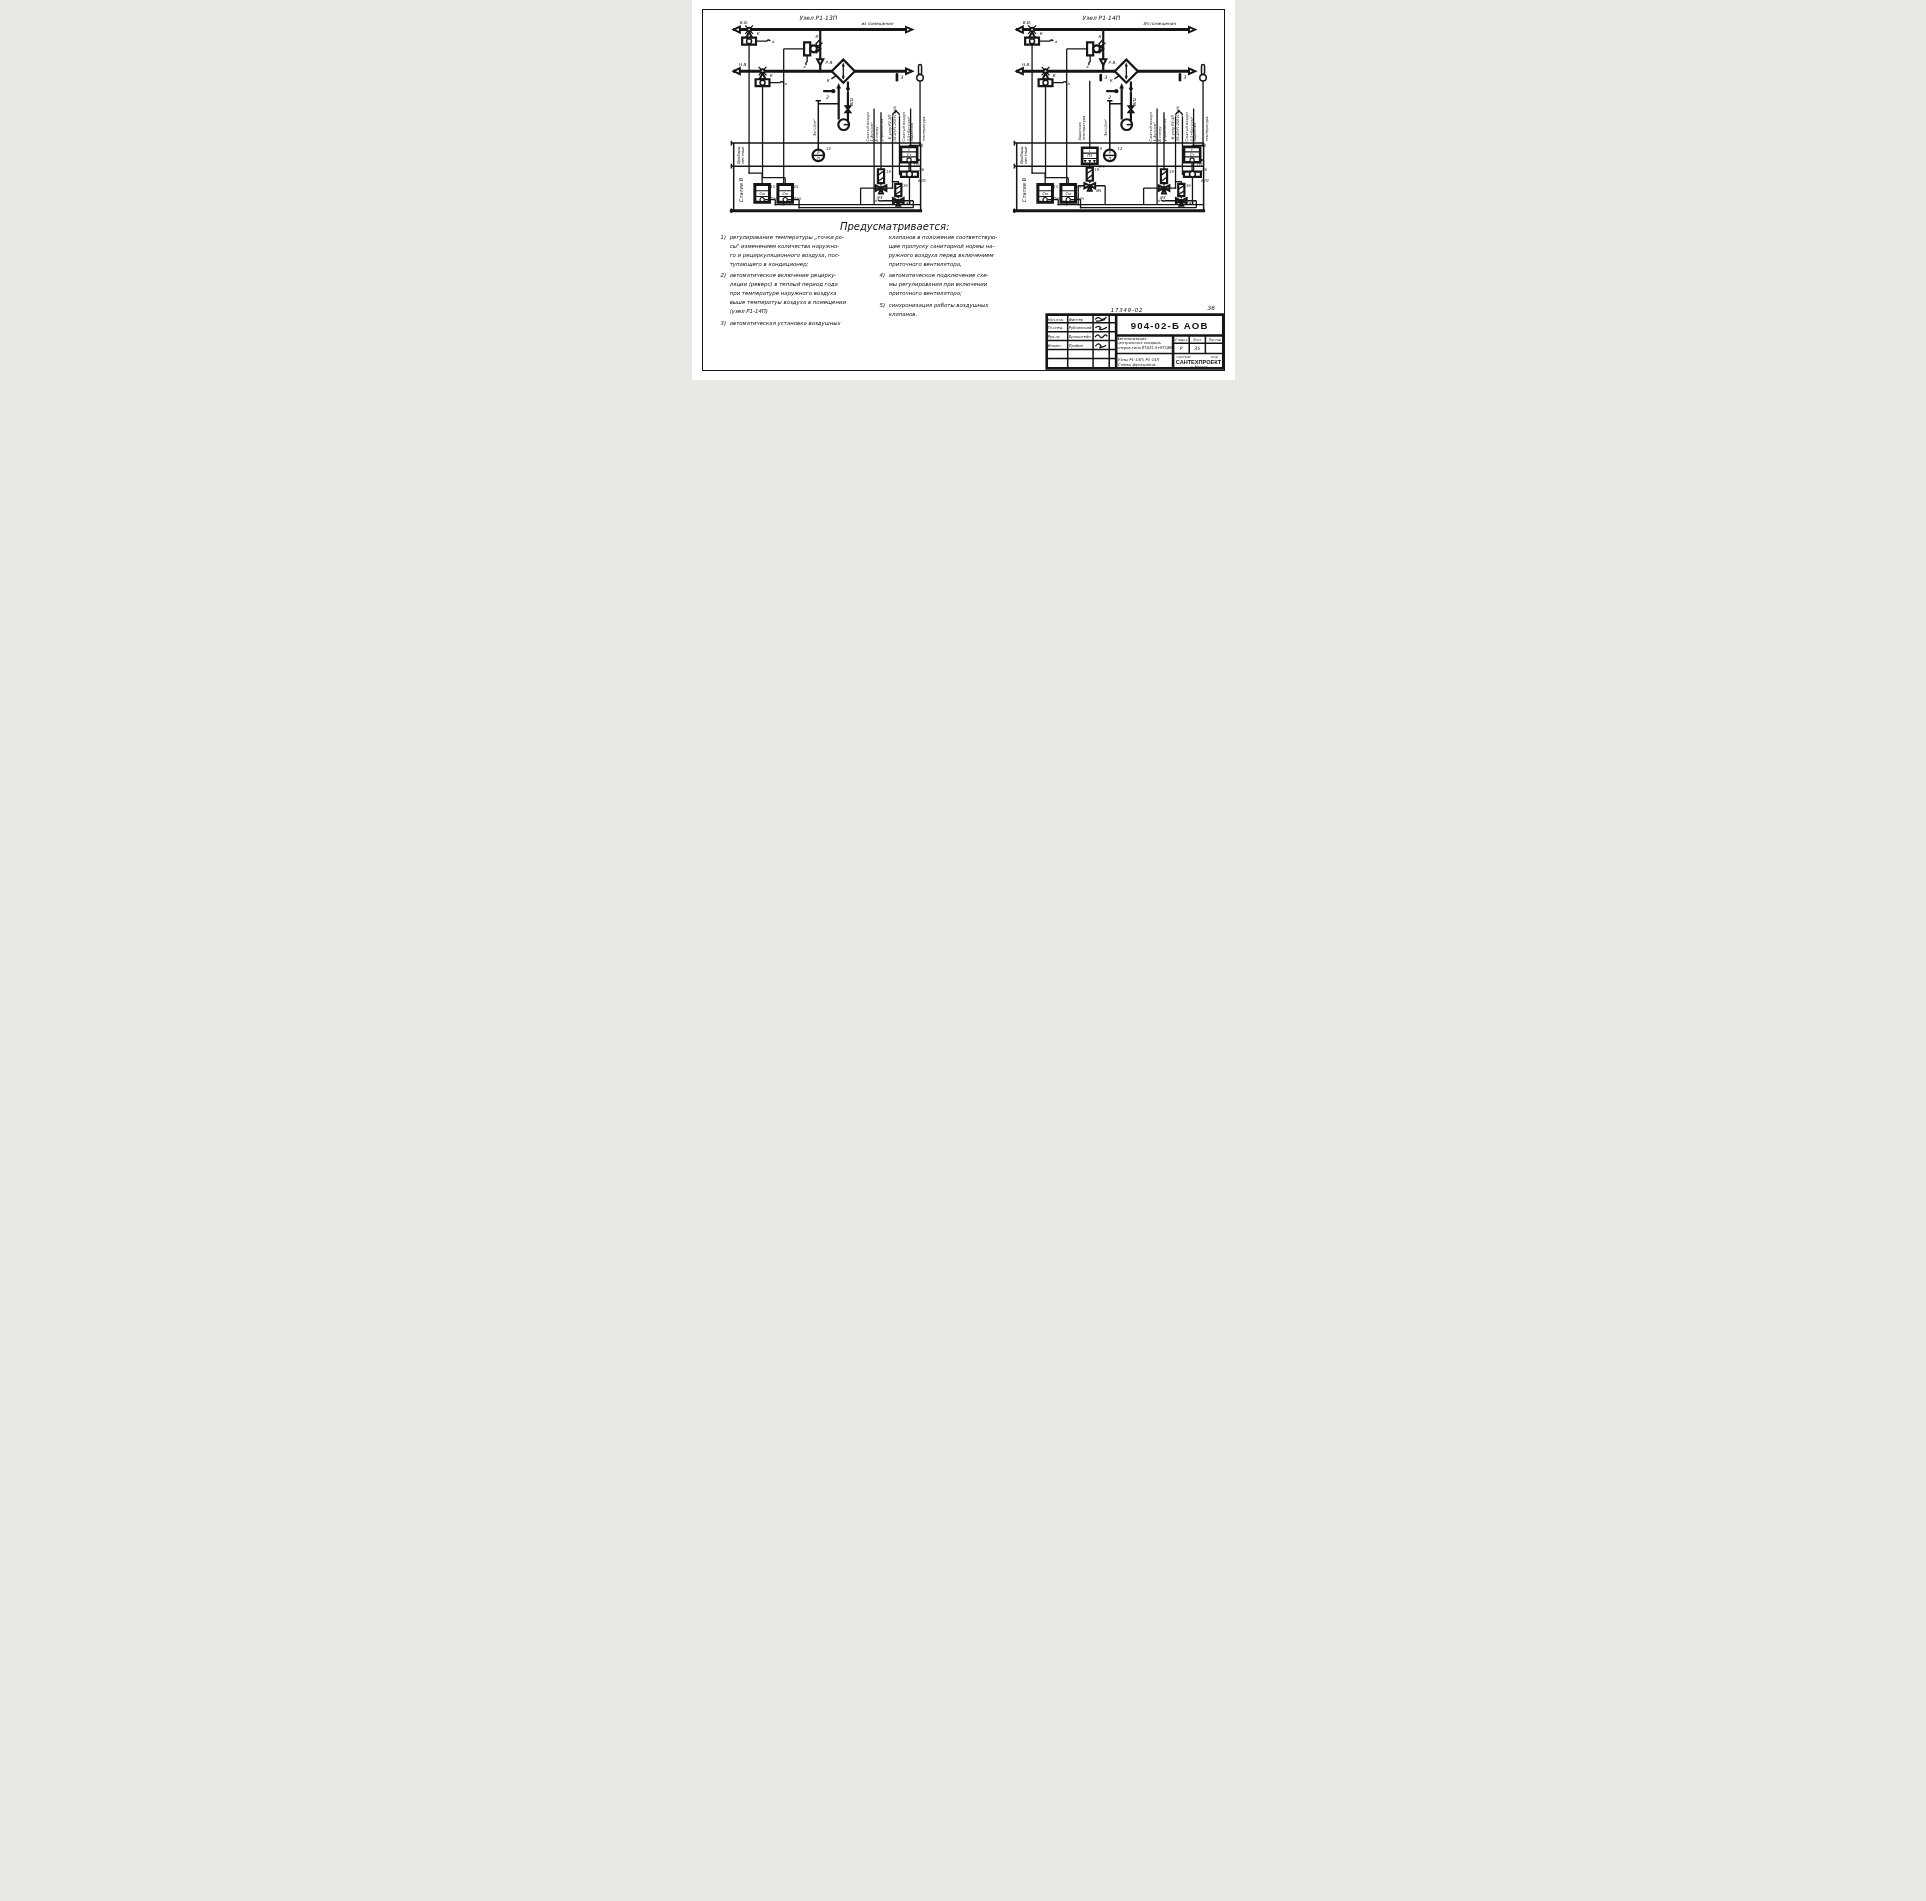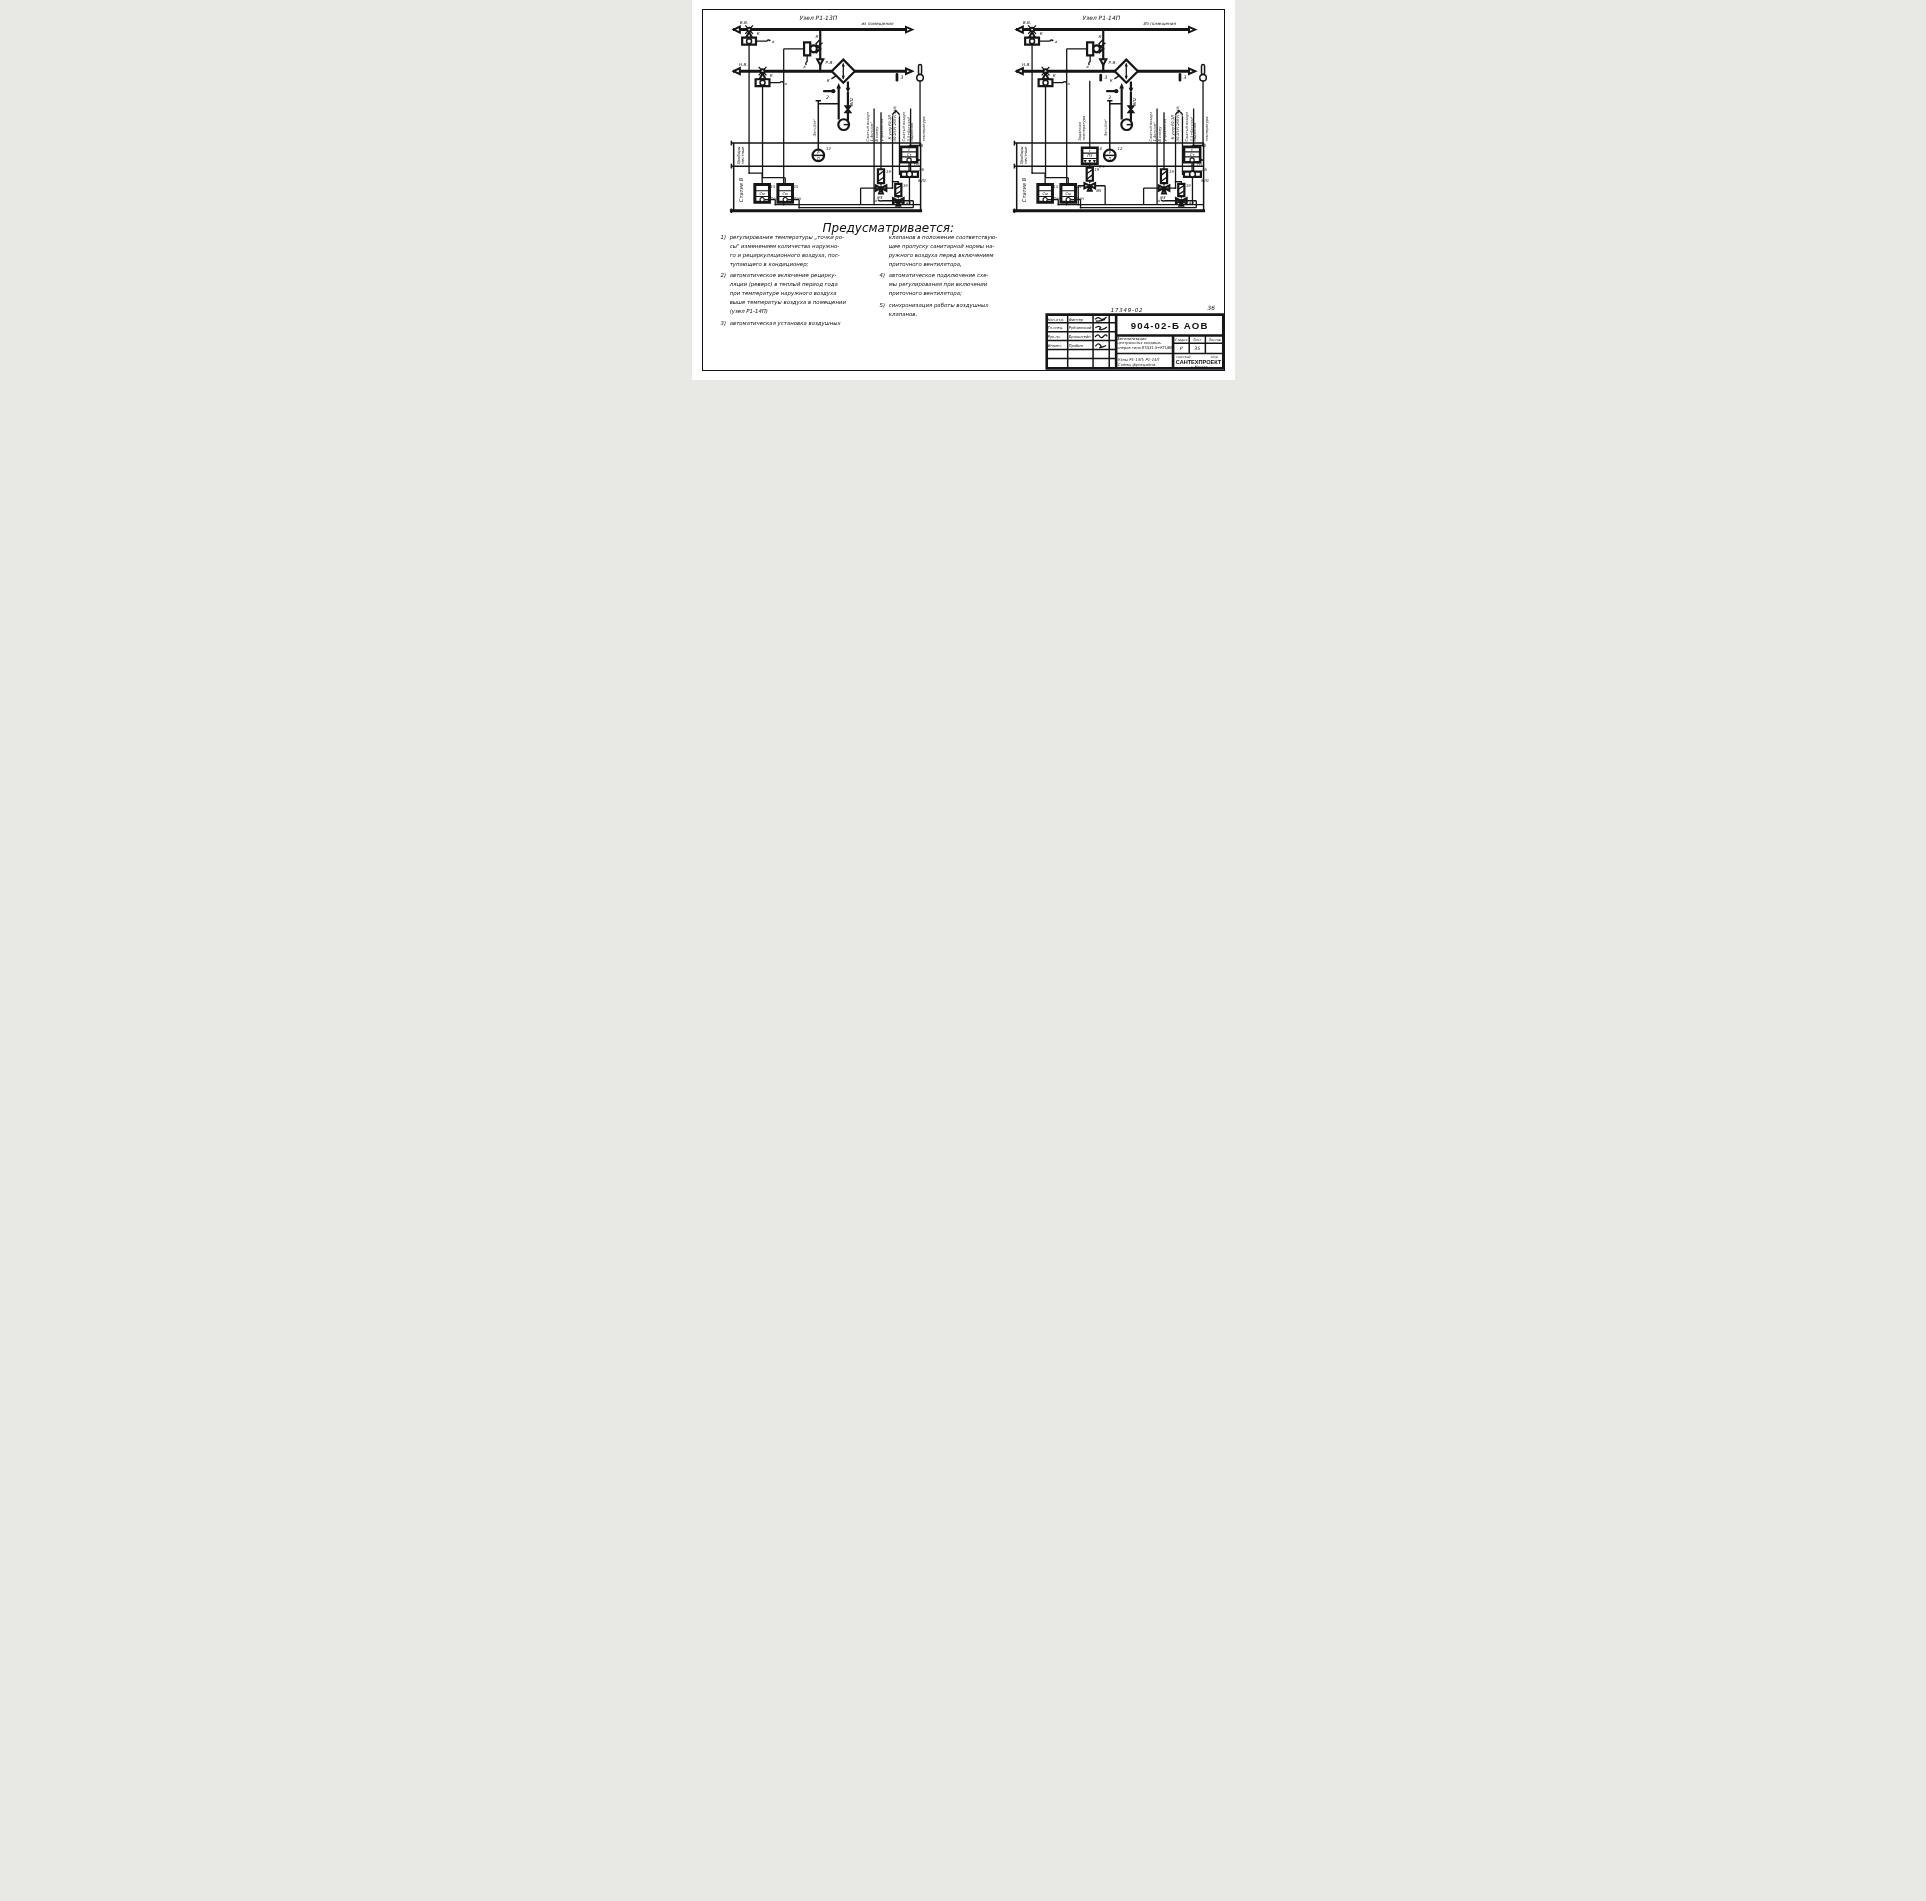--- a/index.html
+++ b/index.html
@@ -18,22 +18,22 @@
   .fil{fill:#161616;stroke:none}
   .open{fill:#fff;stroke:#161616;stroke-width:2}
   text{fill:#101010;font-family:"DejaVu Sans",sans-serif;font-style:italic;}
   .s16{font-size:15.5px}.s12{font-size:12px}.s11{font-size:11px}.s10{font-size:10px}
   .s9{font-size:9.5px}.s85{font-size:8.6px}.s8{font-size:8px}.s14{font-size:13.5px}
   .mid{text-anchor:middle}
   .notes{position:absolute;color:#101010;font-style:italic;font-size:5.4px;line-height:8.9px;}
   .note{display:flex;margin-bottom:2.7px;}
   .nn{width:9.2px;flex:none;}
   .nt{white-space:pre-line;}
-  #provides{position:absolute;left:131px;top:221px;width:127px;text-align:center;
-            font-style:italic;font-size:12px;color:#101010;}
+  #provides{position:absolute;left:131px;top:221px;width:127px;text-align:right;
+            font-style:italic;font-size:10px;color:#101010;}
   #docnum{position:absolute;left:401px;top:307px;width:69px;text-align:center;
           font-style:italic;font-size:5.4px;color:#101010;letter-spacing:0.8px;}
   #pagenum{position:absolute;left:516px;top:305px;font-style:italic;font-size:5.8px;color:#101010;}
   .gost{font-family:"Liberation Sans",sans-serif;font-style:normal;font-weight:bold;}
 </style>
 </head>
 <body>
 
 <div id="sheet">
   <div id="frame"></div>

